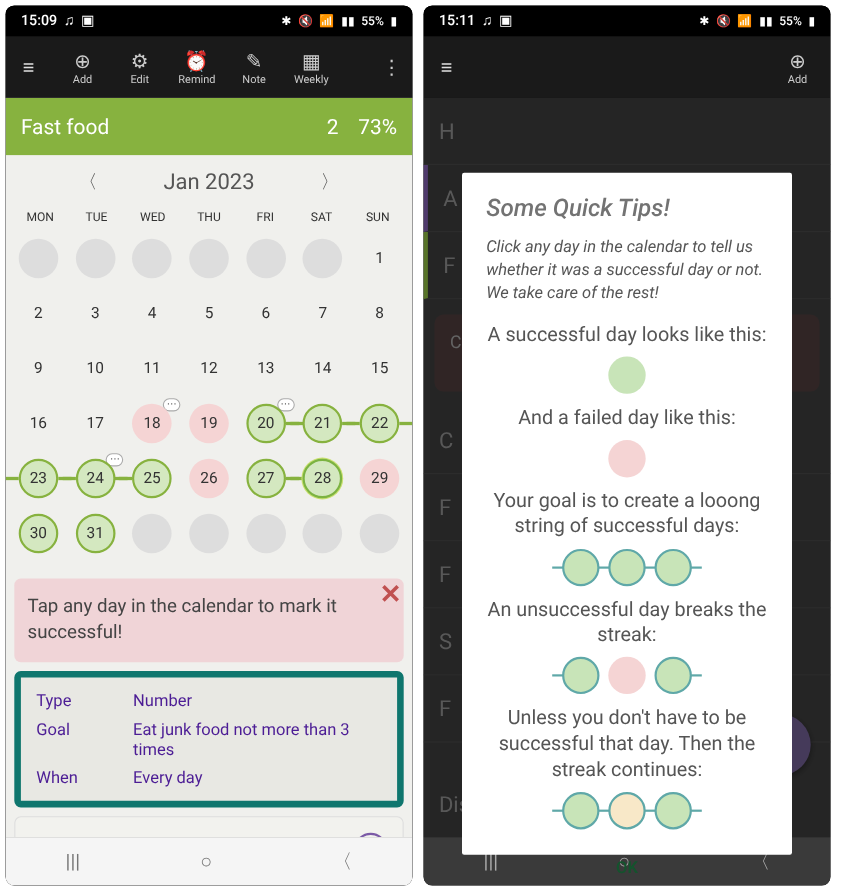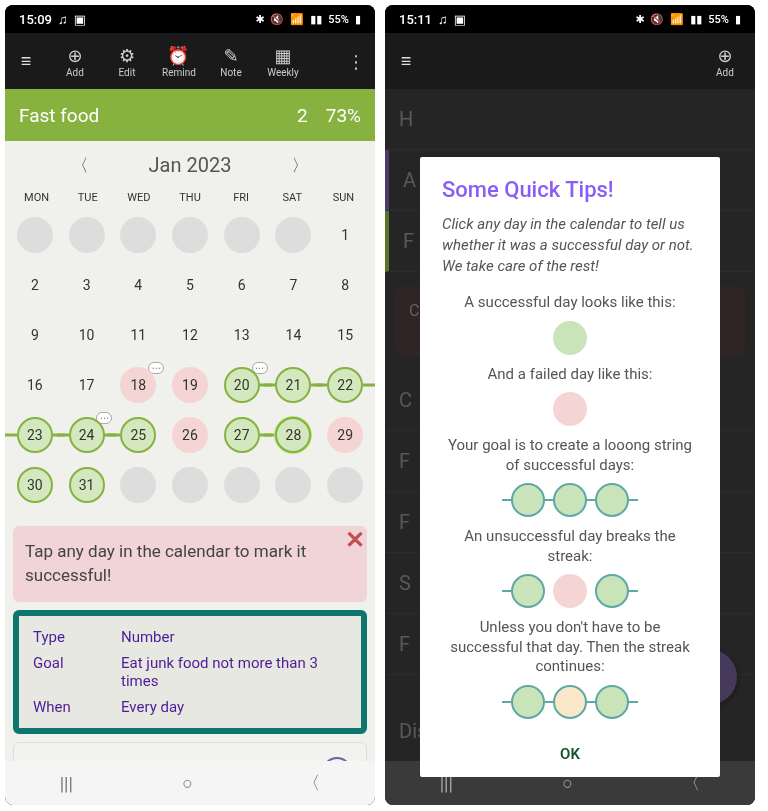--- a/index.html
+++ b/index.html
@@ -72,23 +72,23 @@
   
   .content2 { flex: 1; background: #3a3a3a; position: relative; }
   .backdrop-item { color: #888; font-size: 20px; padding: 18px 14px; border-bottom: 1px solid #444; display: flex; align-items: center; }
   .backdrop-item.accent { border-left: 4px solid #7b5aa6; }
   .backdrop-item.accent-green { border-left: 4px solid #87b23f; }
   .backdrop-card { margin: 14px 10px; background: #4a3a3a; border-radius: 8px; padding: 14px; color: #999; font-size: 16px; line-height: 1.4; height: 70px; overflow: hidden; }
   
   
   .modal-backdrop { position: absolute; inset: 0; background: rgba(0,0,0,0.35); display: flex; align-items: flex-start; justify-content: center; padding-top: 68px; }
   .modal { width: 300px; background: #fff; border-radius: 2px; padding: 20px 22px 12px; max-height: 620px; }
-  .modal-title { color: #8b5cf6; font-size: 22px; font-weight: 500; margin-bottom: 12px; }
+  .modal-title { color: #737373; font-size: 22px; font-weight: 500; margin-bottom: 12px; font-style: italic; }
   .modal-intro { font-style: italic; color: #555; font-size: 15px; line-height: 1.4; margin-bottom: 16px; }
-  .modal-text { text-align: center; color: #555; font-size: 15px; margin: 10px 0 8px; line-height: 1.3; }
+  .modal-text { text-align: center; color: #555; font-size: 18px; margin: 10px 0 8px; line-height: 1.3; }
   .demo-row { display: flex; justify-content: center; align-items: center; gap: 0; margin: 6px 0 10px; position: relative; }
   .demo-circle { width: 34px; height: 34px; border-radius: 50%; margin: 0 4px; position: relative; z-index: 1; }
   .dc-green { background: #c8e4b8; border: 2px solid #5fa8a8; }
   .dc-green-plain { background: #c8e4b8; }
   .dc-pink { background: #f5d4d4; }
   .dc-cream { background: #f8e8c8; border: 2px solid #5fa8a8; }
   .demo-line { position: absolute; height: 2px; background: #5fa8a8; z-index: 0; }
   .modal-ok { text-align: center; font-size: 15px; font-weight: 600; color: #14532d; padding: 16px 0 4px; }
   
   .fab { position: absolute; right: 18px; bottom: 56px; width: 56px; height: 56px; border-radius: 50%; background: #6b5a8a; color: #c8b8e0; display: flex; align-items: center; justify-content: center; font-size: 30px; box-shadow: 0 2px 6px rgba(0,0,0,0.4); }

